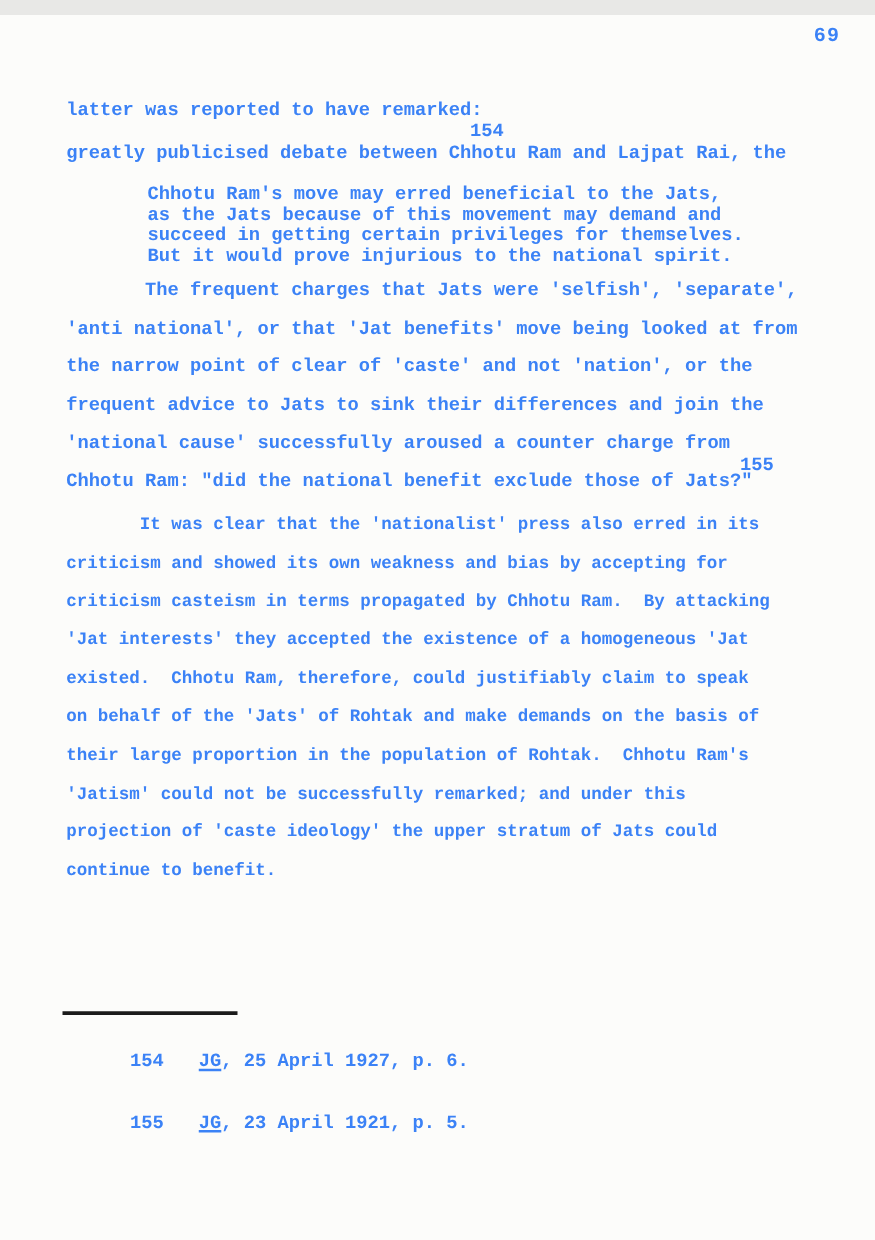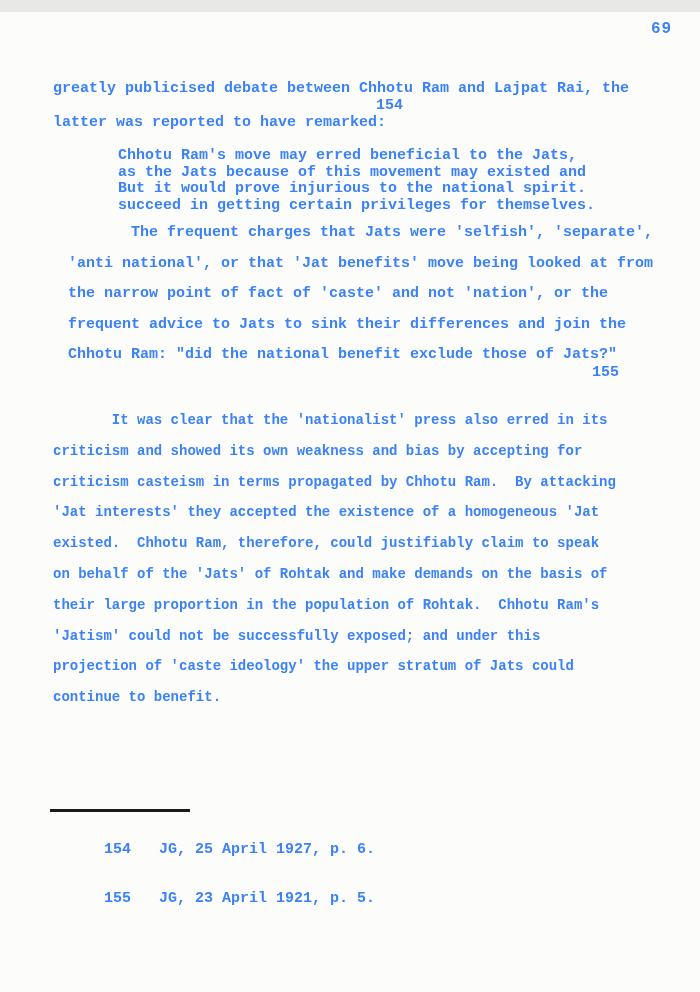--- a/index.html
+++ b/index.html
@@ -37,21 +37,21 @@
   }
   .blockquote {
     position: absolute;
     left: 118px;
     top: 136px;
     font-size: 15px;
     line-height: 16.5px;
   }
   .para2 {
     position: absolute;
-    left: 68px;
+    left: 53px;
     top: 206px;
     font-size: 15px;
     line-height: 30.5px;
   }
   .para3 {
     position: absolute;
     left: 53px;
     top: 393px;
     font-size: 14px;
     line-height: 30.8px;
@@ -77,64 +77,66 @@
     top: 813px;
     font-size: 15px;
     line-height: 16.5px;
   }
   .fn-line { white-space: pre; }
   .fn-num {
     display: inline-block;
     width: 55px;
   }
   .fn-abbr {
+    text-decoration: underline;
     text-underline-offset: 2px;
     text-decoration-thickness: 2px;
   }
 </style>
 </head>
 <body>
 
 <div class="page">
 
   <div class="page-number">69</div>
 
   <div class="para1">
+      <div class="tline">latter was reported to have remarked:</div>
       <div class="tline">greatly publicised debate between Chhotu Ram and Lajpat Rai, the</div>
-      <div class="tline">latter was reported to have remarked:</div>
     </div>
 
   <div class="sup sup-154">154</div>
 
   <div class="blockquote">
       <div class="tline">Chhotu Ram's move may erred beneficial to the Jats,</div>
-      <div class="tline">as the Jats because of this movement may existed and</div>
+      <div class="tline">as the Jats because of this movement may demand and</div>
+      <div class="tline">succeed in getting certain privileges for themselves.</div>
       <div class="tline">But it would prove injurious to the national spirit.</div>
-      <div class="tline">succeed in getting certain privileges for themselves.</div>
     </div>
 
   <div class="para2">
       <div class="tline">       The frequent charges that Jats were 'selfish', 'separate',</div>
       <div class="tline">'anti national', or that 'Jat benefits' move being looked at from</div>
-      <div class="tline">the narrow point of fact of 'caste' and not 'nation', or the</div>
+      <div class="tline">the narrow point of clear of 'caste' and not 'nation', or the</div>
       <div class="tline">frequent advice to Jats to sink their differences and join the</div>
+      <div class="tline">'national cause' successfully aroused a counter charge from</div>
       <div class="tline">Chhotu Ram: "did the national benefit exclude those of Jats?"</div>
     </div>
 
   <div class="sup sup-155">155</div>
 
   <div class="para3">
       <div class="tline">       It was clear that the 'nationalist' press also erred in its</div>
       <div class="tline">criticism and showed its own weakness and bias by accepting for</div>
       <div class="tline">criticism casteism in terms propagated by Chhotu Ram.  By attacking</div>
       <div class="tline">'Jat interests' they accepted the existence of a homogeneous 'Jat</div>
       <div class="tline">existed.  Chhotu Ram, therefore, could justifiably claim to speak</div>
       <div class="tline">on behalf of the 'Jats' of Rohtak and make demands on the basis of</div>
       <div class="tline">their large proportion in the population of Rohtak.  Chhotu Ram's</div>
-      <div class="tline">'Jatism' could not be successfully exposed; and under this</div>
+      <div class="tline">'Jatism' could not be successfully remarked; and under this</div>
       <div class="tline">projection of 'caste ideology' the upper stratum of Jats could</div>
       <div class="tline">continue to benefit.</div>
     </div>
 
   <div class="fn-rule"></div>
 
   <div class="footnotes">
     <div class="fn-line">
       <span class="fn-num">154</span><span class="fn-abbr">JG</span><span>, 25 April 1927, p. 6.</span>
     </div>

